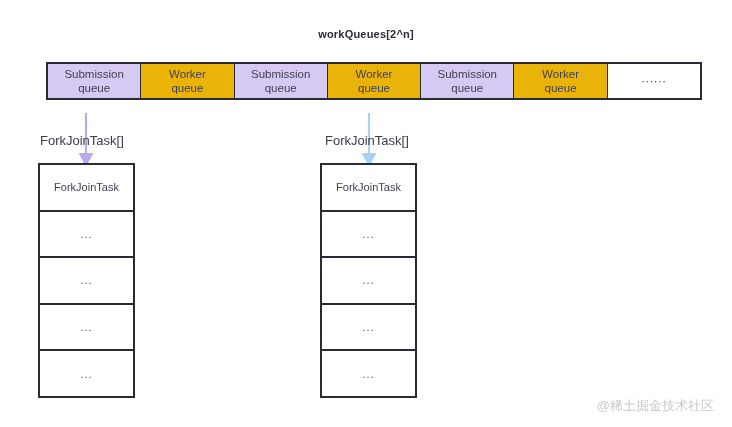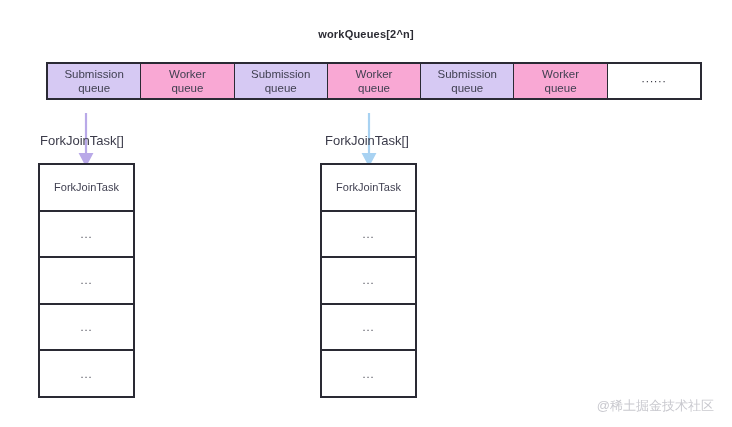--- a/index.html
+++ b/index.html
@@ -57,21 +57,21 @@
     align-items: center;
     justify-content: center;
     text-align: center;
     font-size: 11.5px;
     line-height: 14px;
     color: #3f3f50;
     padding: 0 2px;
   }
   .queue-cell:last-child { border-right: none; }
   .queue-cell.submission { background: #d6c9f3; }
-  .queue-cell.worker     { background: #f9a8d4; }
+  .queue-cell.worker     { background: #eab308; }
   .queue-cell.ellipsis   { background: #ffffff; }
   .queue-cell .cell-text { white-space: pre-line; }
   .queue-cell.ellipsis .cell-text {
     font-size: 11px;
     letter-spacing: 0.5px;
     color: #2f2f3a;
   }
 
   
   #connectors {

